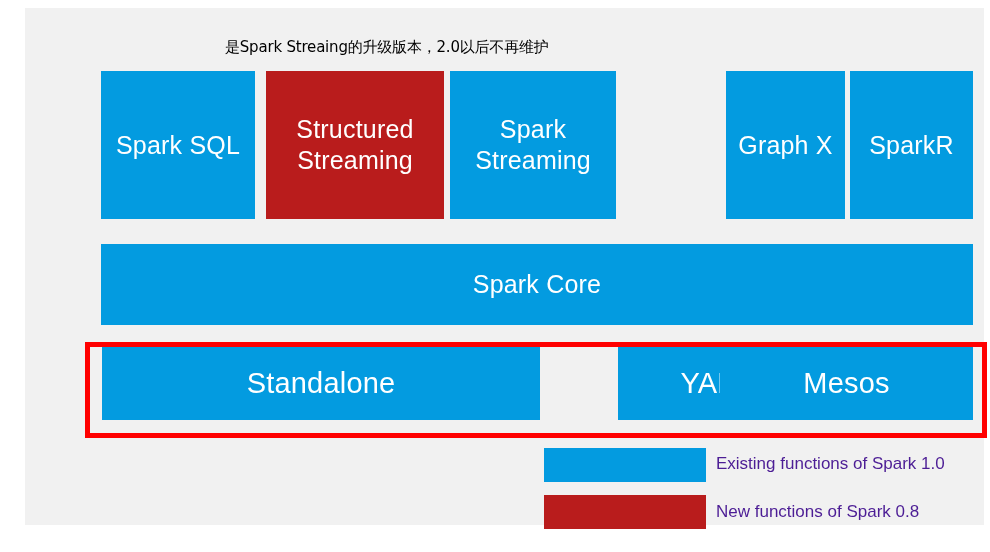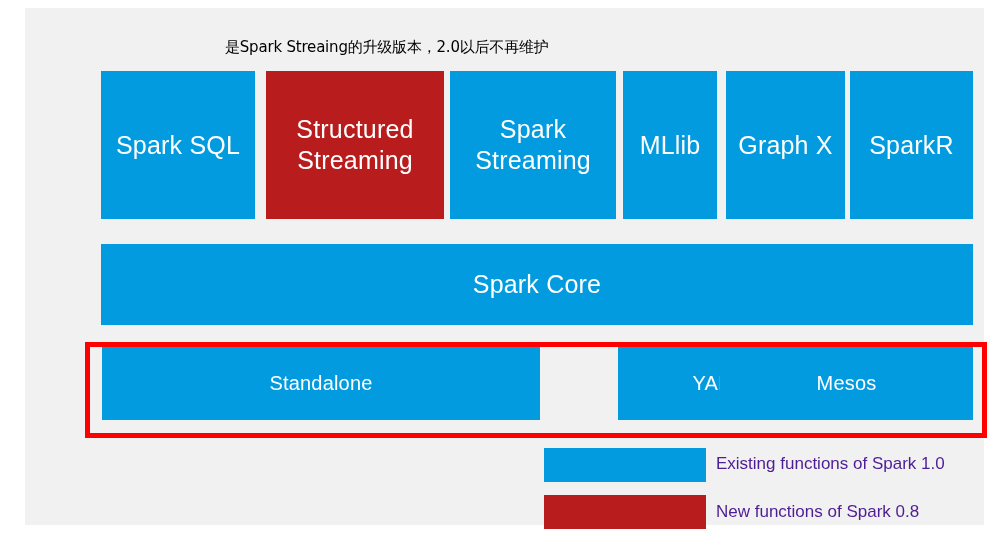--- a/index.html
+++ b/index.html
@@ -49,21 +49,21 @@
     font-family: "Liberation Sans", sans-serif;
     font-weight: 400;
     letter-spacing: 0.2px;
     box-sizing: border-box;
   }
   .blue  { background: #039be0; }
   .green { background: #b91c1c; }
 
   .row-top  { top: 63px;  height: 148px; font-size: 25px; line-height: 31px; }
   .row-core { top: 236px; height: 81px;  font-size: 25px; }
-  .row-cm   { top: 338px; height: 74px;  font-size: 20px; }
+  .row-cm   { top: 338px; height: 74px;  font-size: 29px; }
 
   
   #blk-spark-sql        { left: 76px;  width: 154px; justify-content: center; }
   #blk-structured-strm  { left: 241px; width: 178px; }
   #blk-spark-streaming  { left: 425px; width: 166px; justify-content: center; }
   #blk-mllib           { left: 598px; width: 94px;  }
   #blk-graphx          { left: 701px; width: 119px; }
   #blk-sparkr          { left: 825px; width: 123px; }
 
   
@@ -120,23 +120,20 @@
   </div>
 
   <div class="block green row-top" id="blk-structured-strm">
     <span>Structured Streaming</span>
   </div>
 
   <div class="block blue row-top" id="blk-spark-streaming">
     <span>Spark Streaming</span>
   </div>
 
-  <div class="block blue row-top" id="blk-mllib">
-    <span>MLlib</span>
-  </div>
 
   <div class="block blue row-top" id="blk-graphx">
     <span>Graph X</span>
   </div>
 
   <div class="block blue row-top" id="blk-sparkr">
     <span>SparkR</span>
   </div>
 
   <div class="block blue row-core" id="blk-spark-core">

